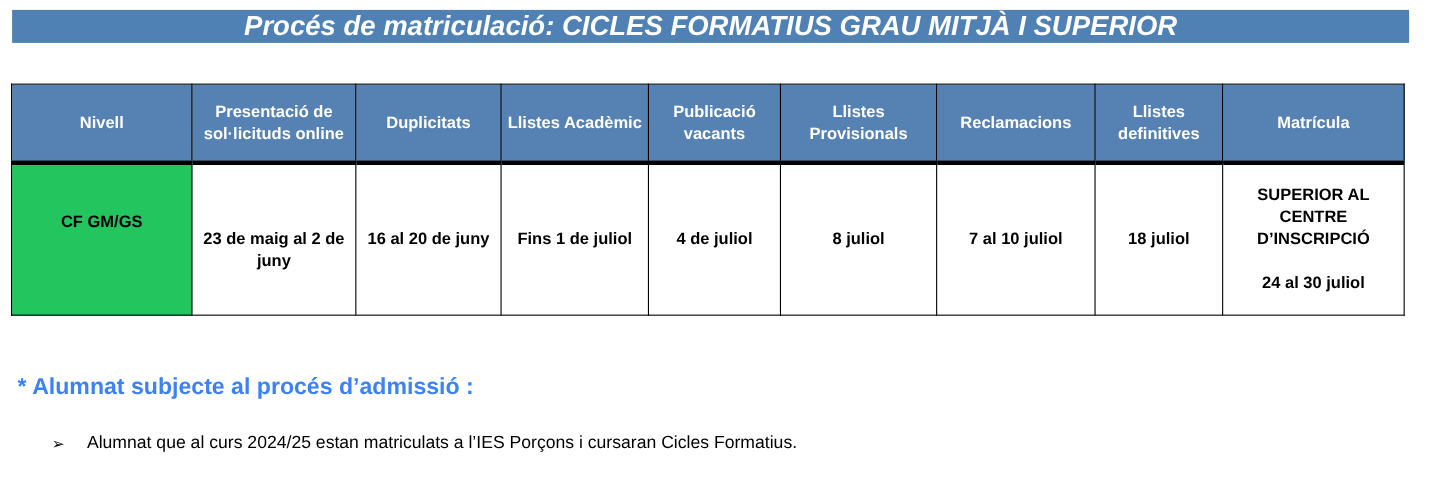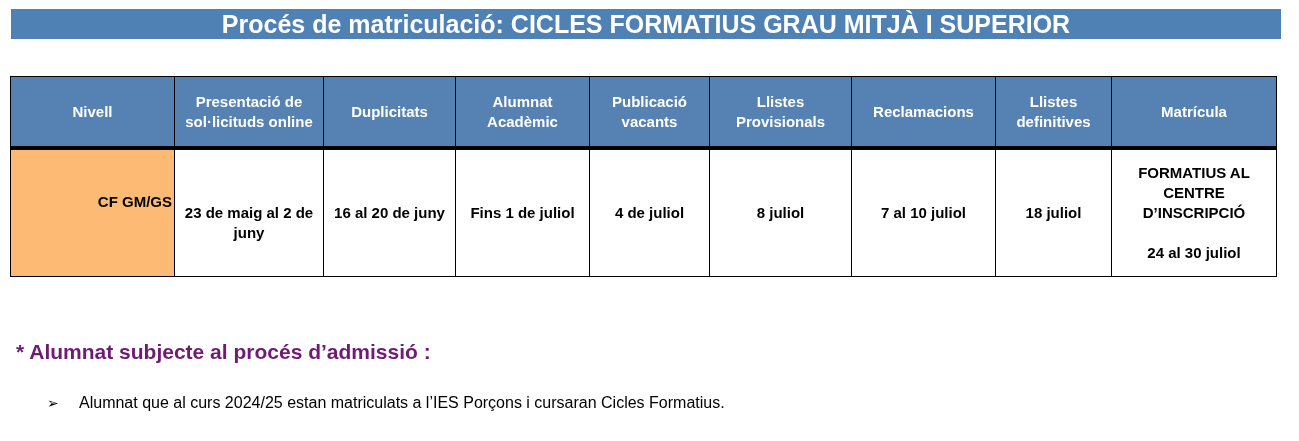--- a/index.html
+++ b/index.html
@@ -1,41 +1,41 @@
 <!DOCTYPE html>
 <html><head>
 <meta charset="utf-8">
 <style>
   html, body { margin: 0; padding: 0; background: #ffffff; }
   body { width: 1299px; height: 441px; position: relative; overflow: hidden; font-family: "Liberation Sans", sans-serif; }
   .title-bar {
     position: absolute; left: 11px; top: 9px; width: 1270px; height: 30px;
     background: #4f81b5; color: #ffffff; font-weight: bold; font-size: 25px;
-    text-align: center; line-height: 30px; letter-spacing: 0px;
+    text-align: center; line-height: 30px; letter-spacing: 0px; font-style: italic;
   }
   table.sched {
     position: absolute; left: 10px; top: 76px; border-collapse: collapse;
     table-layout: fixed; width: 1266px;
   }
   table.sched th, table.sched td {
     border: 1px solid #000000; text-align: center; vertical-align: middle;
     font-weight: bold; font-size: 15px; line-height: 20px; padding: 0 2px;
   }
   table.sched th {
     background: #5682b3; color: #ffffff; height: 69px; border-bottom: 4px solid #000000;
   }
   table.sched td { background: #ffffff; color: #000000; height: 124px; }
-  table.sched td.level { background: #fdba74; vertical-align: middle; padding-bottom: 2px; text-align: right; }
+  table.sched td.level { background: #22c55e; vertical-align: middle; padding-bottom: 12px; }
   td .inner { display: block; }
   td.level .inner { position: relative; top: -10px; }
   td.shift .inner { position: relative; top: 10px; }
   td.matricula .inner { position: relative; }
   .gap { height: 20px; display: block; }
   .note-heading {
-    position: absolute; left: 16px; top: 340px; font-size: 21px; font-weight: bold; color: #701a75;
+    position: absolute; left: 16px; top: 340px; font-size: 21px; font-weight: bold; color: #3b82f6;
   }
   .bullet-row {
     position: absolute; left: 47px; top: 394px; font-size: 16px; color: #000000; display: flex; align-items: center;
   }
   .bullet-icon { width: 32px; font-size: 14px; }
 </style>
 </head>
 <body>
 
 <div class="title-bar">Procés de matriculació: CICLES FORMATIUS GRAU MITJÀ I SUPERIOR</div>
@@ -50,21 +50,21 @@
       <col style="width:142px">
       <col style="width:144px">
       <col style="width:116px">
       <col style="width:165px">
   </colgroup>
   <thead>
     <tr>
       <th>Nivell</th>
       <th>Presentació de sol·licituds online</th>
       <th>Duplicitats</th>
-      <th>Alumnat Acadèmic</th>
+      <th>Llistes Acadèmic</th>
       <th>Publicació vacants</th>
       <th>Llistes Provisionals</th>
       <th>Reclamacions</th>
       <th>Llistes definitives</th>
       <th>Matrícula</th>
     </tr>
   </thead>
   <tbody>
     <tr>
       <td class="level">
@@ -85,21 +85,21 @@
       <td>
           <span class="inner">8 juliol</span>
         </td>
       <td>
           <span class="inner">7 al 10 juliol</span>
         </td>
       <td>
           <span class="inner">18 juliol</span>
         </td>
       <td class="matricula">
-        <span class="inner">FORMATIUS AL CENTRE D’INSCRIPCIÓ</span>
+        <span class="inner">SUPERIOR AL CENTRE D’INSCRIPCIÓ</span>
         <span class="gap"></span>
         <span class="inner">24 al 30 juliol</span>
       </td>
     </tr>
   </tbody>
 </table>
 
 <div class="note-heading">* Alumnat subjecte al procés d’admissió :</div>
 
 <div class="bullet-row">

